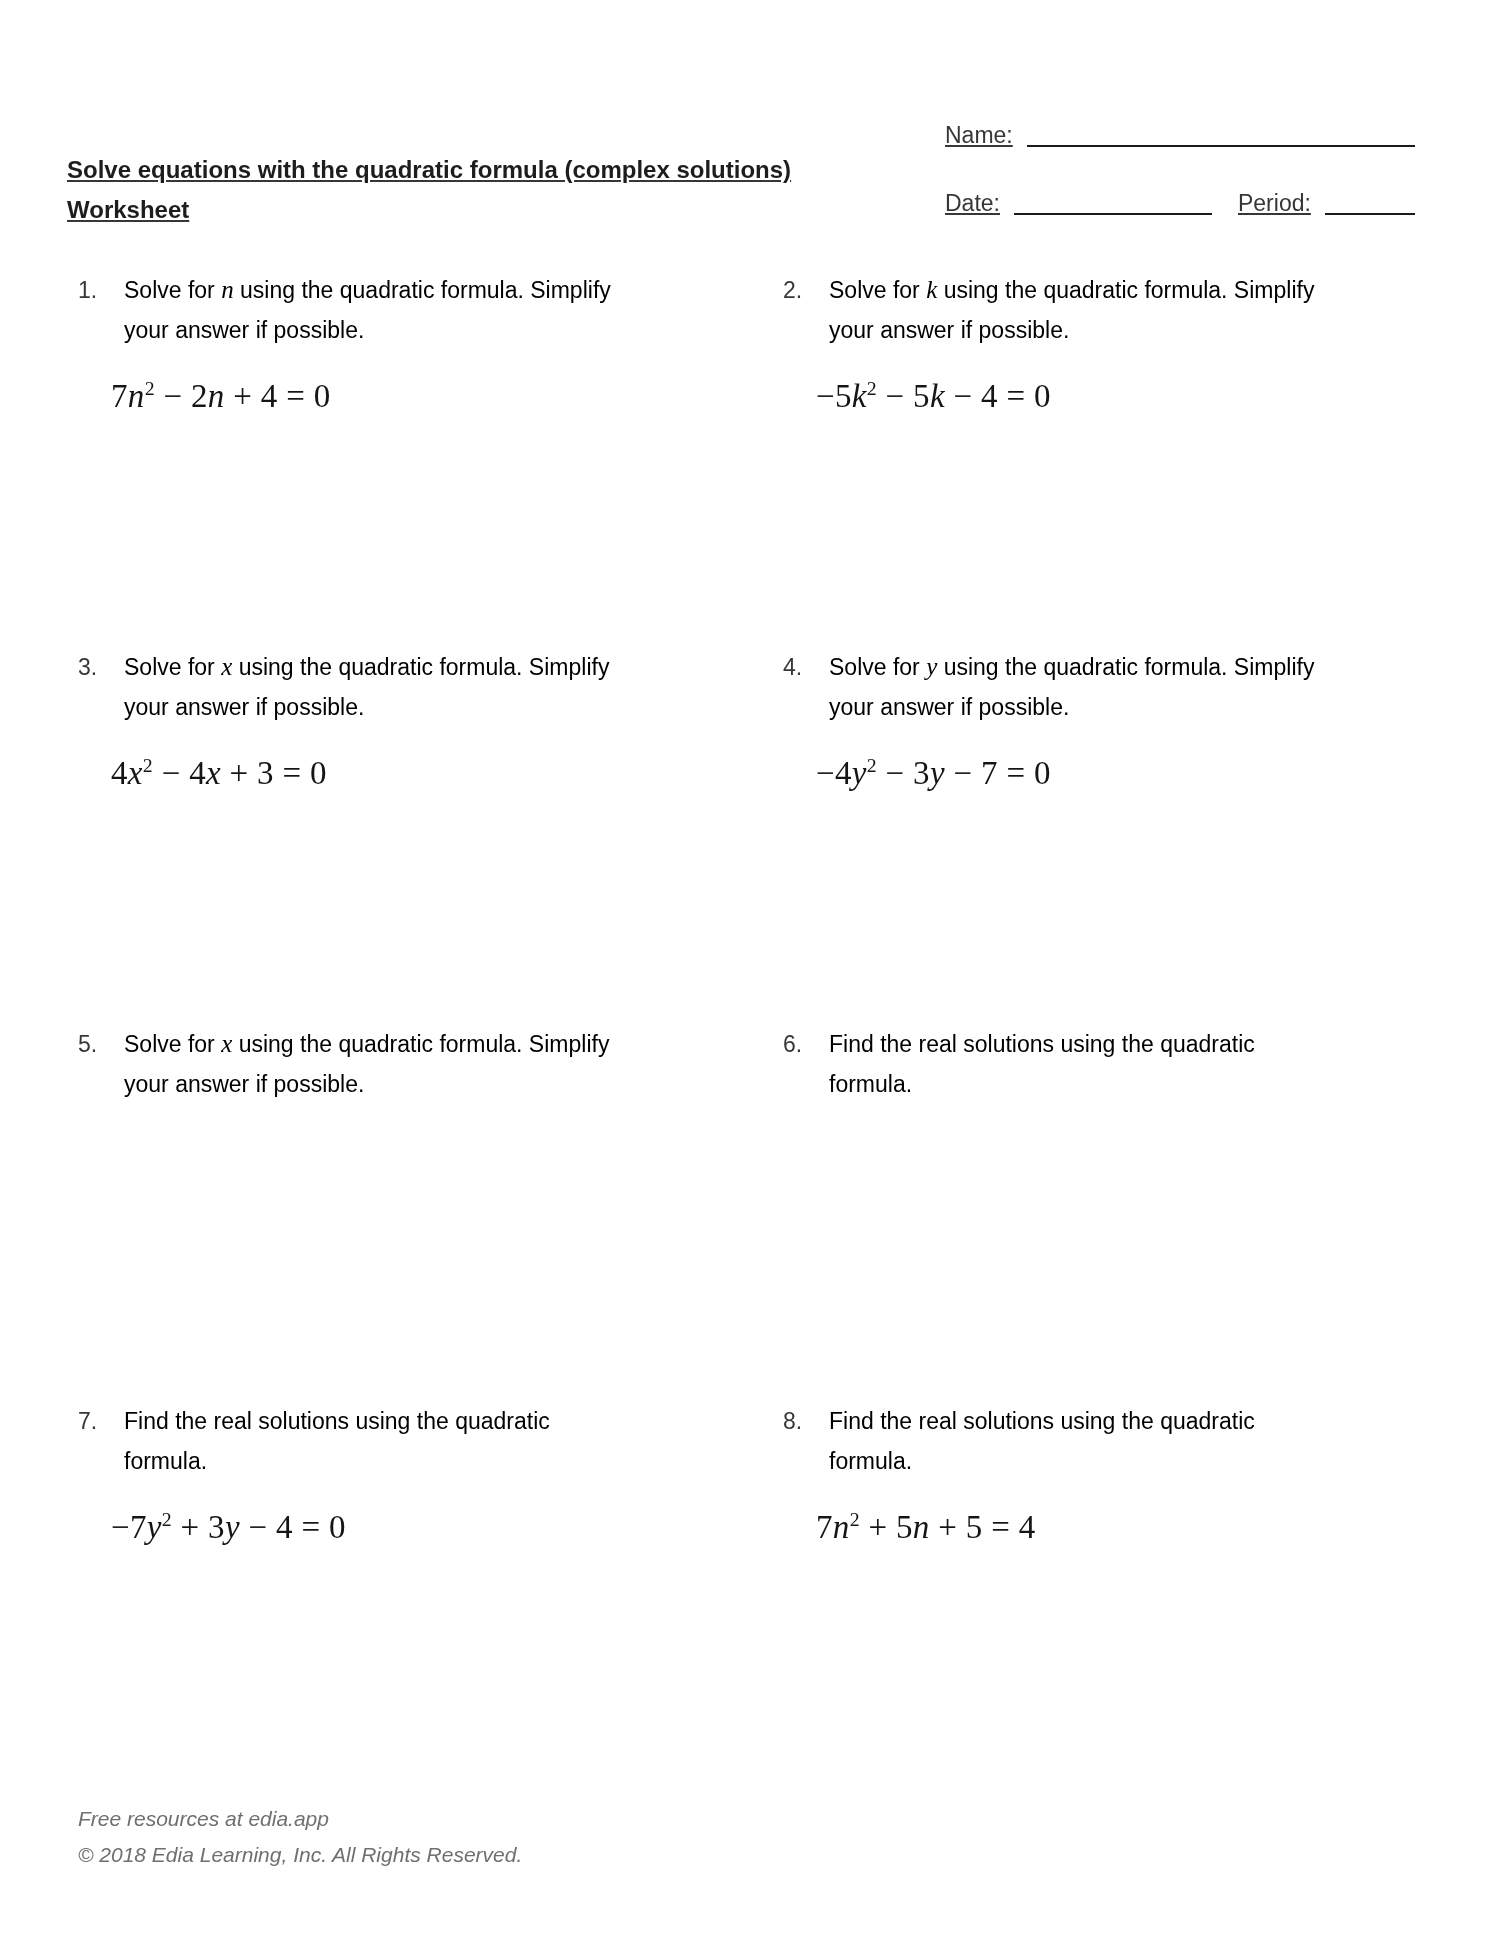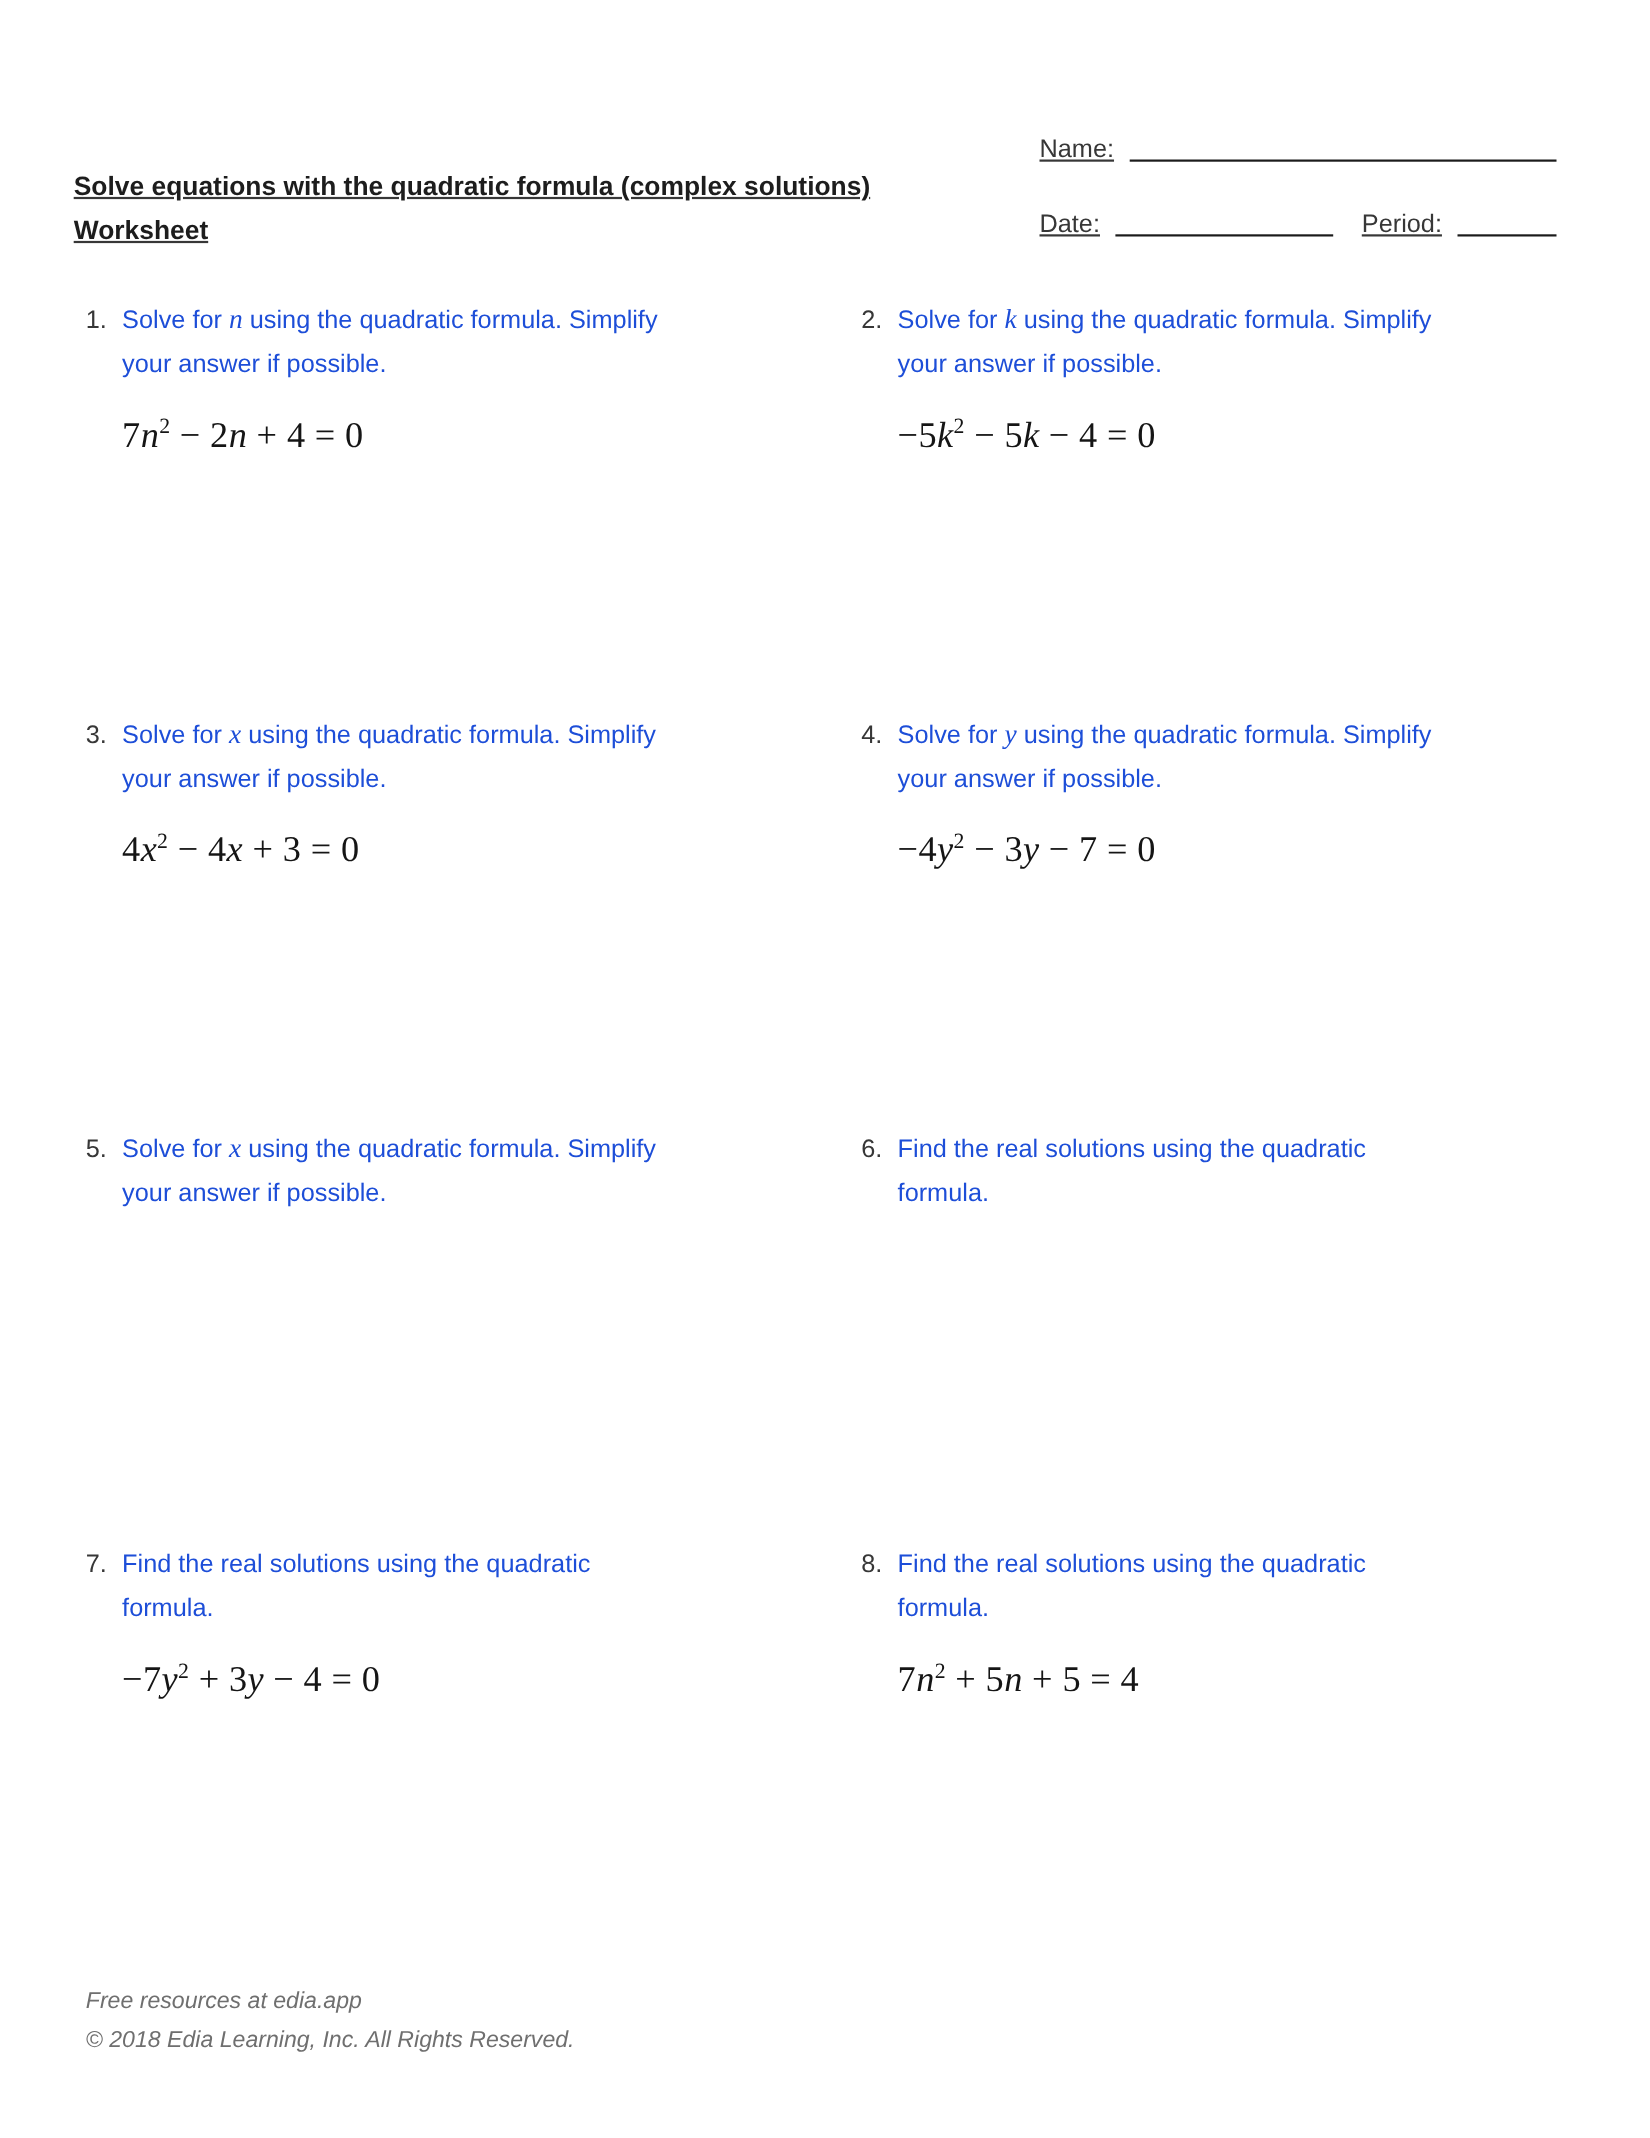--- a/index.html
+++ b/index.html
@@ -75,21 +75,22 @@
     flex: none;
     width: 33px;
     font-size: 23px;
     line-height: 40px;
     color: #373737;
   }
   .pbody { flex: 1; }
   .pline {
     font-size: 23px;
     line-height: 40px;
-    color: #1d4ed8;
+    color: #000000;
+    margin-left: 13px;
   }
   .pline .mvar {
     font-family: "Liberation Serif", serif;
     font-style: italic;
     font-size: 25px;
     line-height: 0;
   }
   .equation {
     margin-top: 28px;
     font-family: "Liberation Serif", serif;

